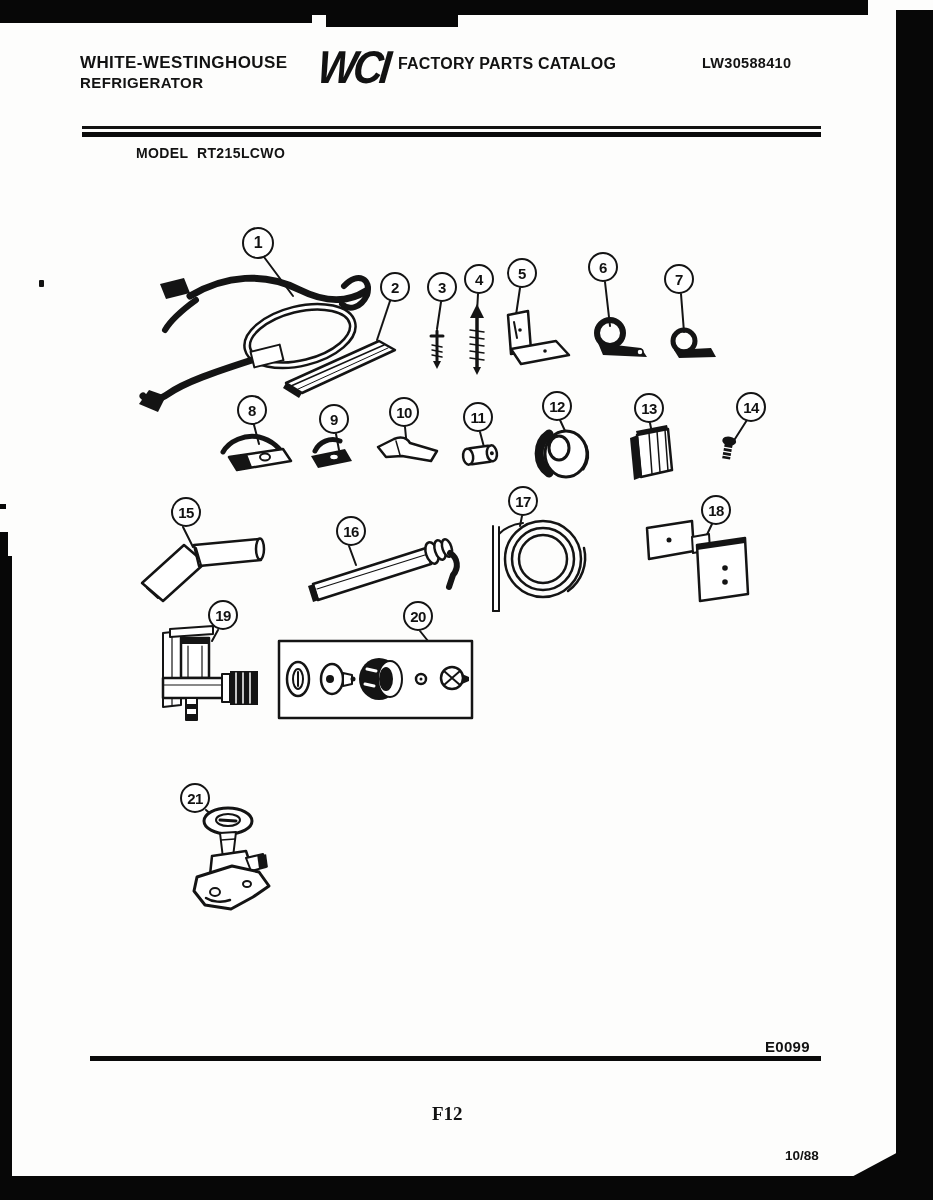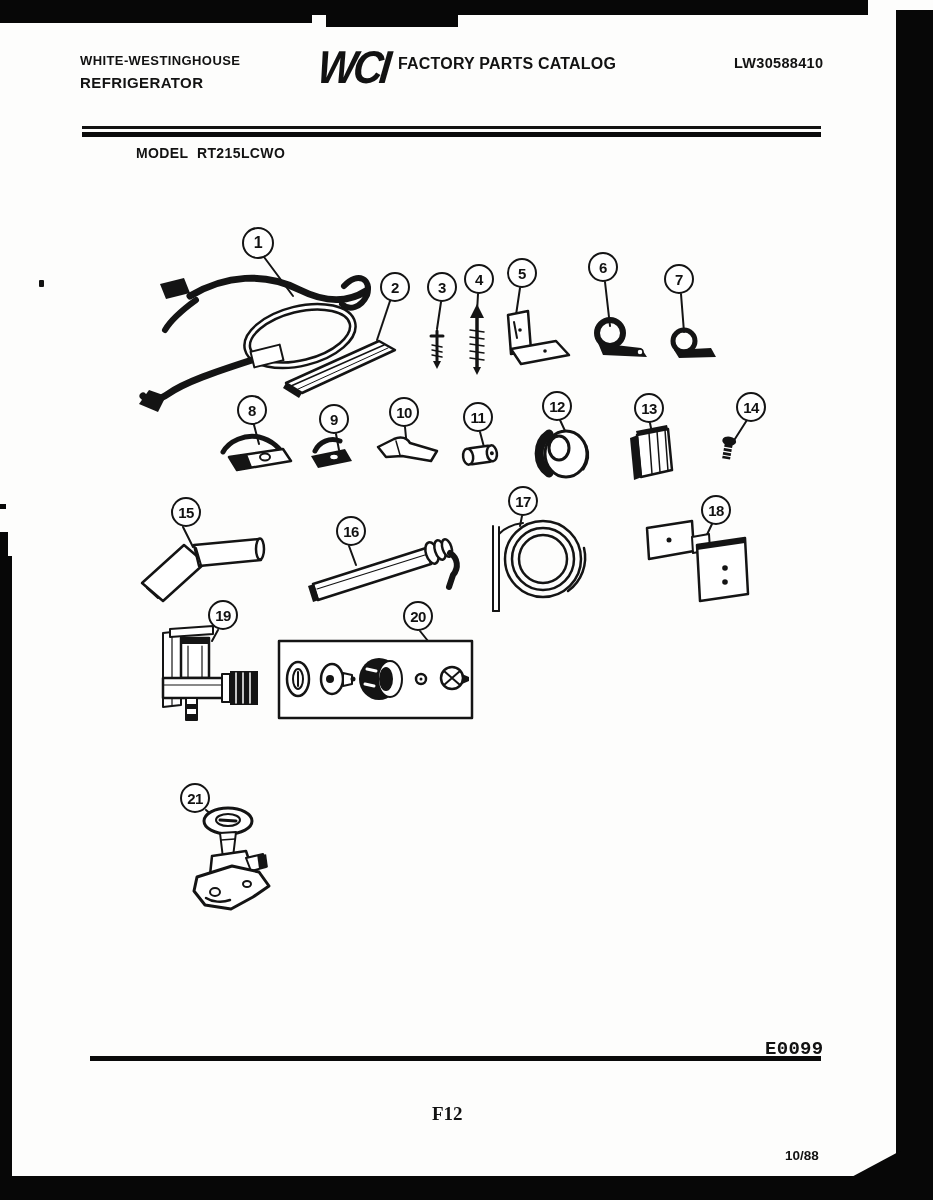--- a/index.html
+++ b/index.html
@@ -10,32 +10,32 @@
   }
   .abs{position:absolute;}
   .page{position:absolute;left:0;top:0;width:933px;height:1200px;background:#fdfdfc;}
 
   
   .bar{position:absolute;background:#070707;}
   .dogear{position:absolute;width:0;height:0;border-bottom:30px solid #070707;border-left:56px solid transparent;}
   .speck{position:absolute;background:#121212;border-radius:1px;}
 
   
-  .brand1{left:80px;top:53px;font-size:13px;font-weight:bold;letter-spacing:.4px;}
+  .brand1{left:80px;top:53px;font-size:17px;font-weight:bold;letter-spacing:.4px;}
   .brand2{left:80px;top:74px;font-size:15px;font-weight:bold;letter-spacing:.4px;}
   .wci{left:321px;top:40px;font-size:46px;font-weight:900;font-style:italic;
        letter-spacing:-4px;transform:scaleX(.9) skewX(-7deg);transform-origin:left top;}
   .cattitle{left:398px;top:55px;font-size:16px;font-weight:bold;letter-spacing:.2px;text-align:right;}
-  .pubnum{left:734px;top:55px;font-size:14.5px;font-weight:bold;letter-spacing:.3px;}
+  .pubnum{left:702px;top:55px;font-size:14.5px;font-weight:bold;letter-spacing:.3px;}
   .rule1{left:82px;top:126px;width:739px;height:2.5px;background:#121212;}
   .rule2{left:82px;top:132px;width:739px;height:5px;background:#0a0a0a;}
   .model{left:88px;top:145px;font-size:14px;font-weight:bold;letter-spacing:.4px;white-space:pre;padding-left:48px;}
 
   
-  .ecode{left:765px;top:1038px;font-size:19px;font-weight:bold;letter-spacing:.3px;font-family:Liberation Mono, monospace;}
+  .ecode{left:765px;top:1038px;font-size:15px;font-weight:bold;letter-spacing:.3px;}
   .brule{left:90px;top:1056px;width:731px;height:4.5px;background:#0a0a0a;}
   .pageno{left:432px;top:1103px;font-family:"Liberation Serif",serif;font-size:19px;font-weight:bold;text-align:center;}
   .datecode{left:785px;top:1108px;font-size:13.5px;font-weight:bold;margin-top:40px;}
 
   
   .callout{
     position:absolute;width:30px;height:30px;box-sizing:border-box;
     border:2.5px solid #141414;border-radius:50%;background:#fff;
     display:flex;align-items:center;justify-content:center;
     font-weight:bold;font-size:15px;letter-spacing:-.5px;z-index:3;

